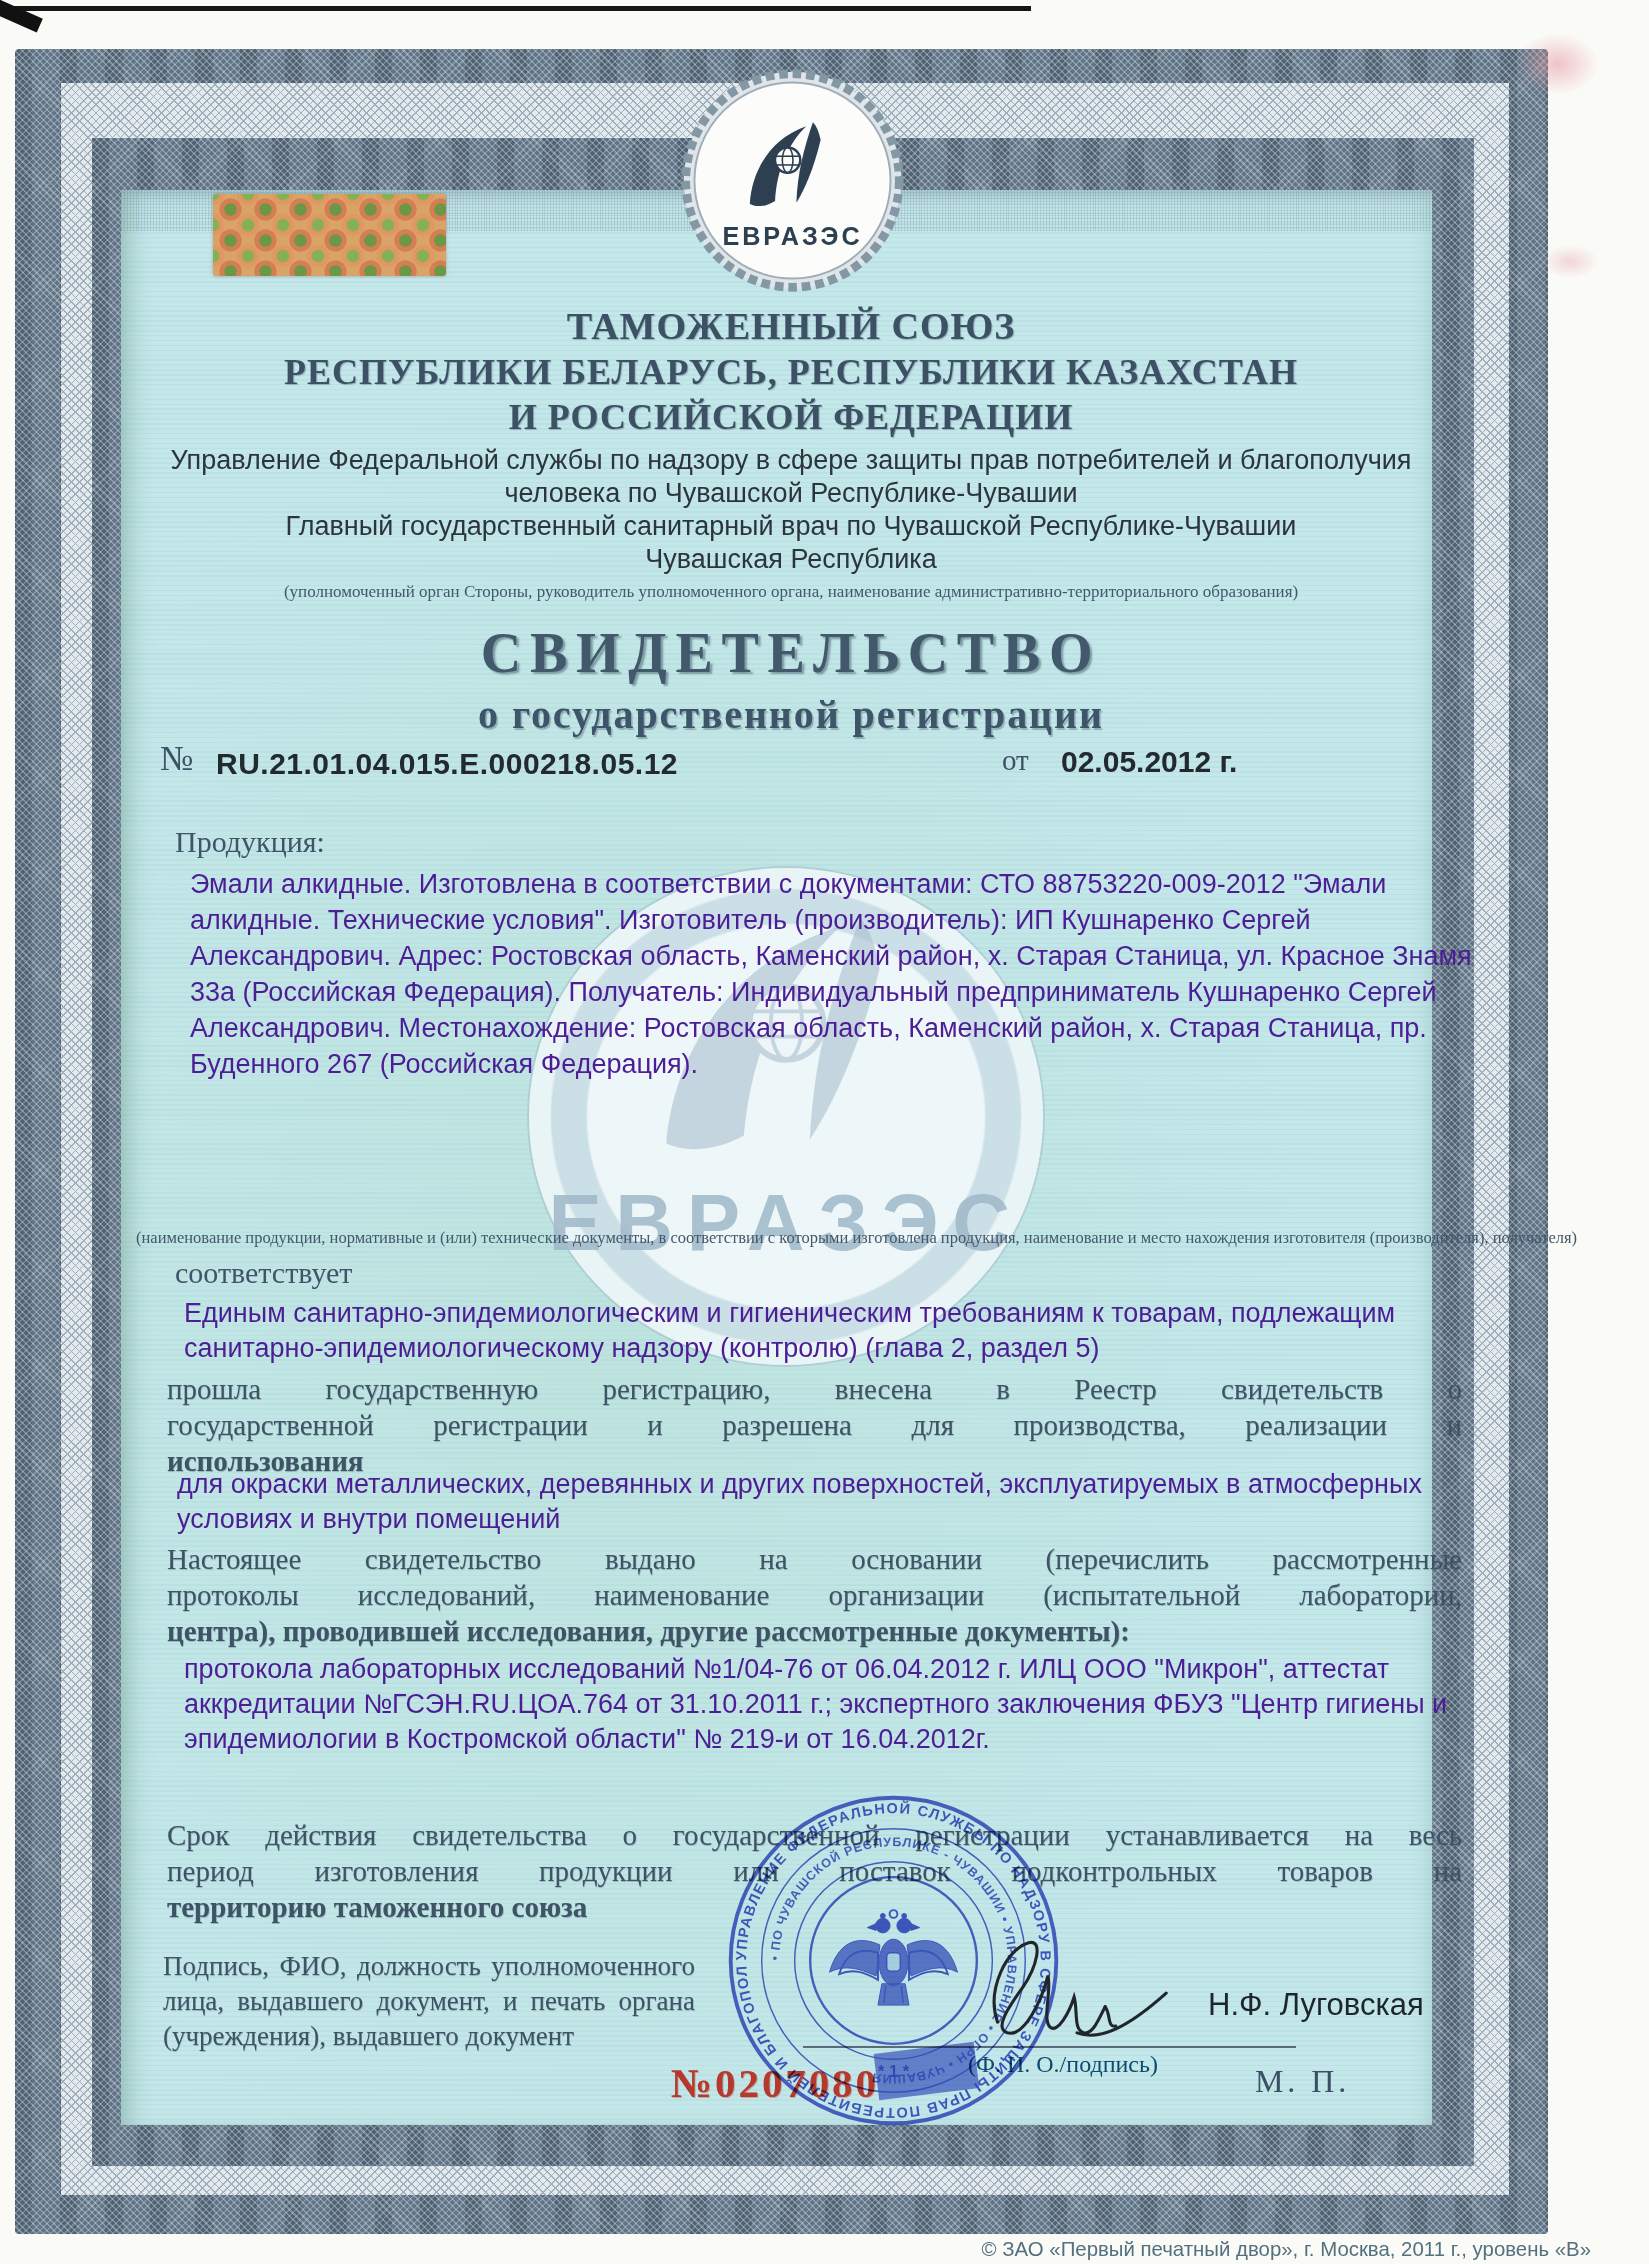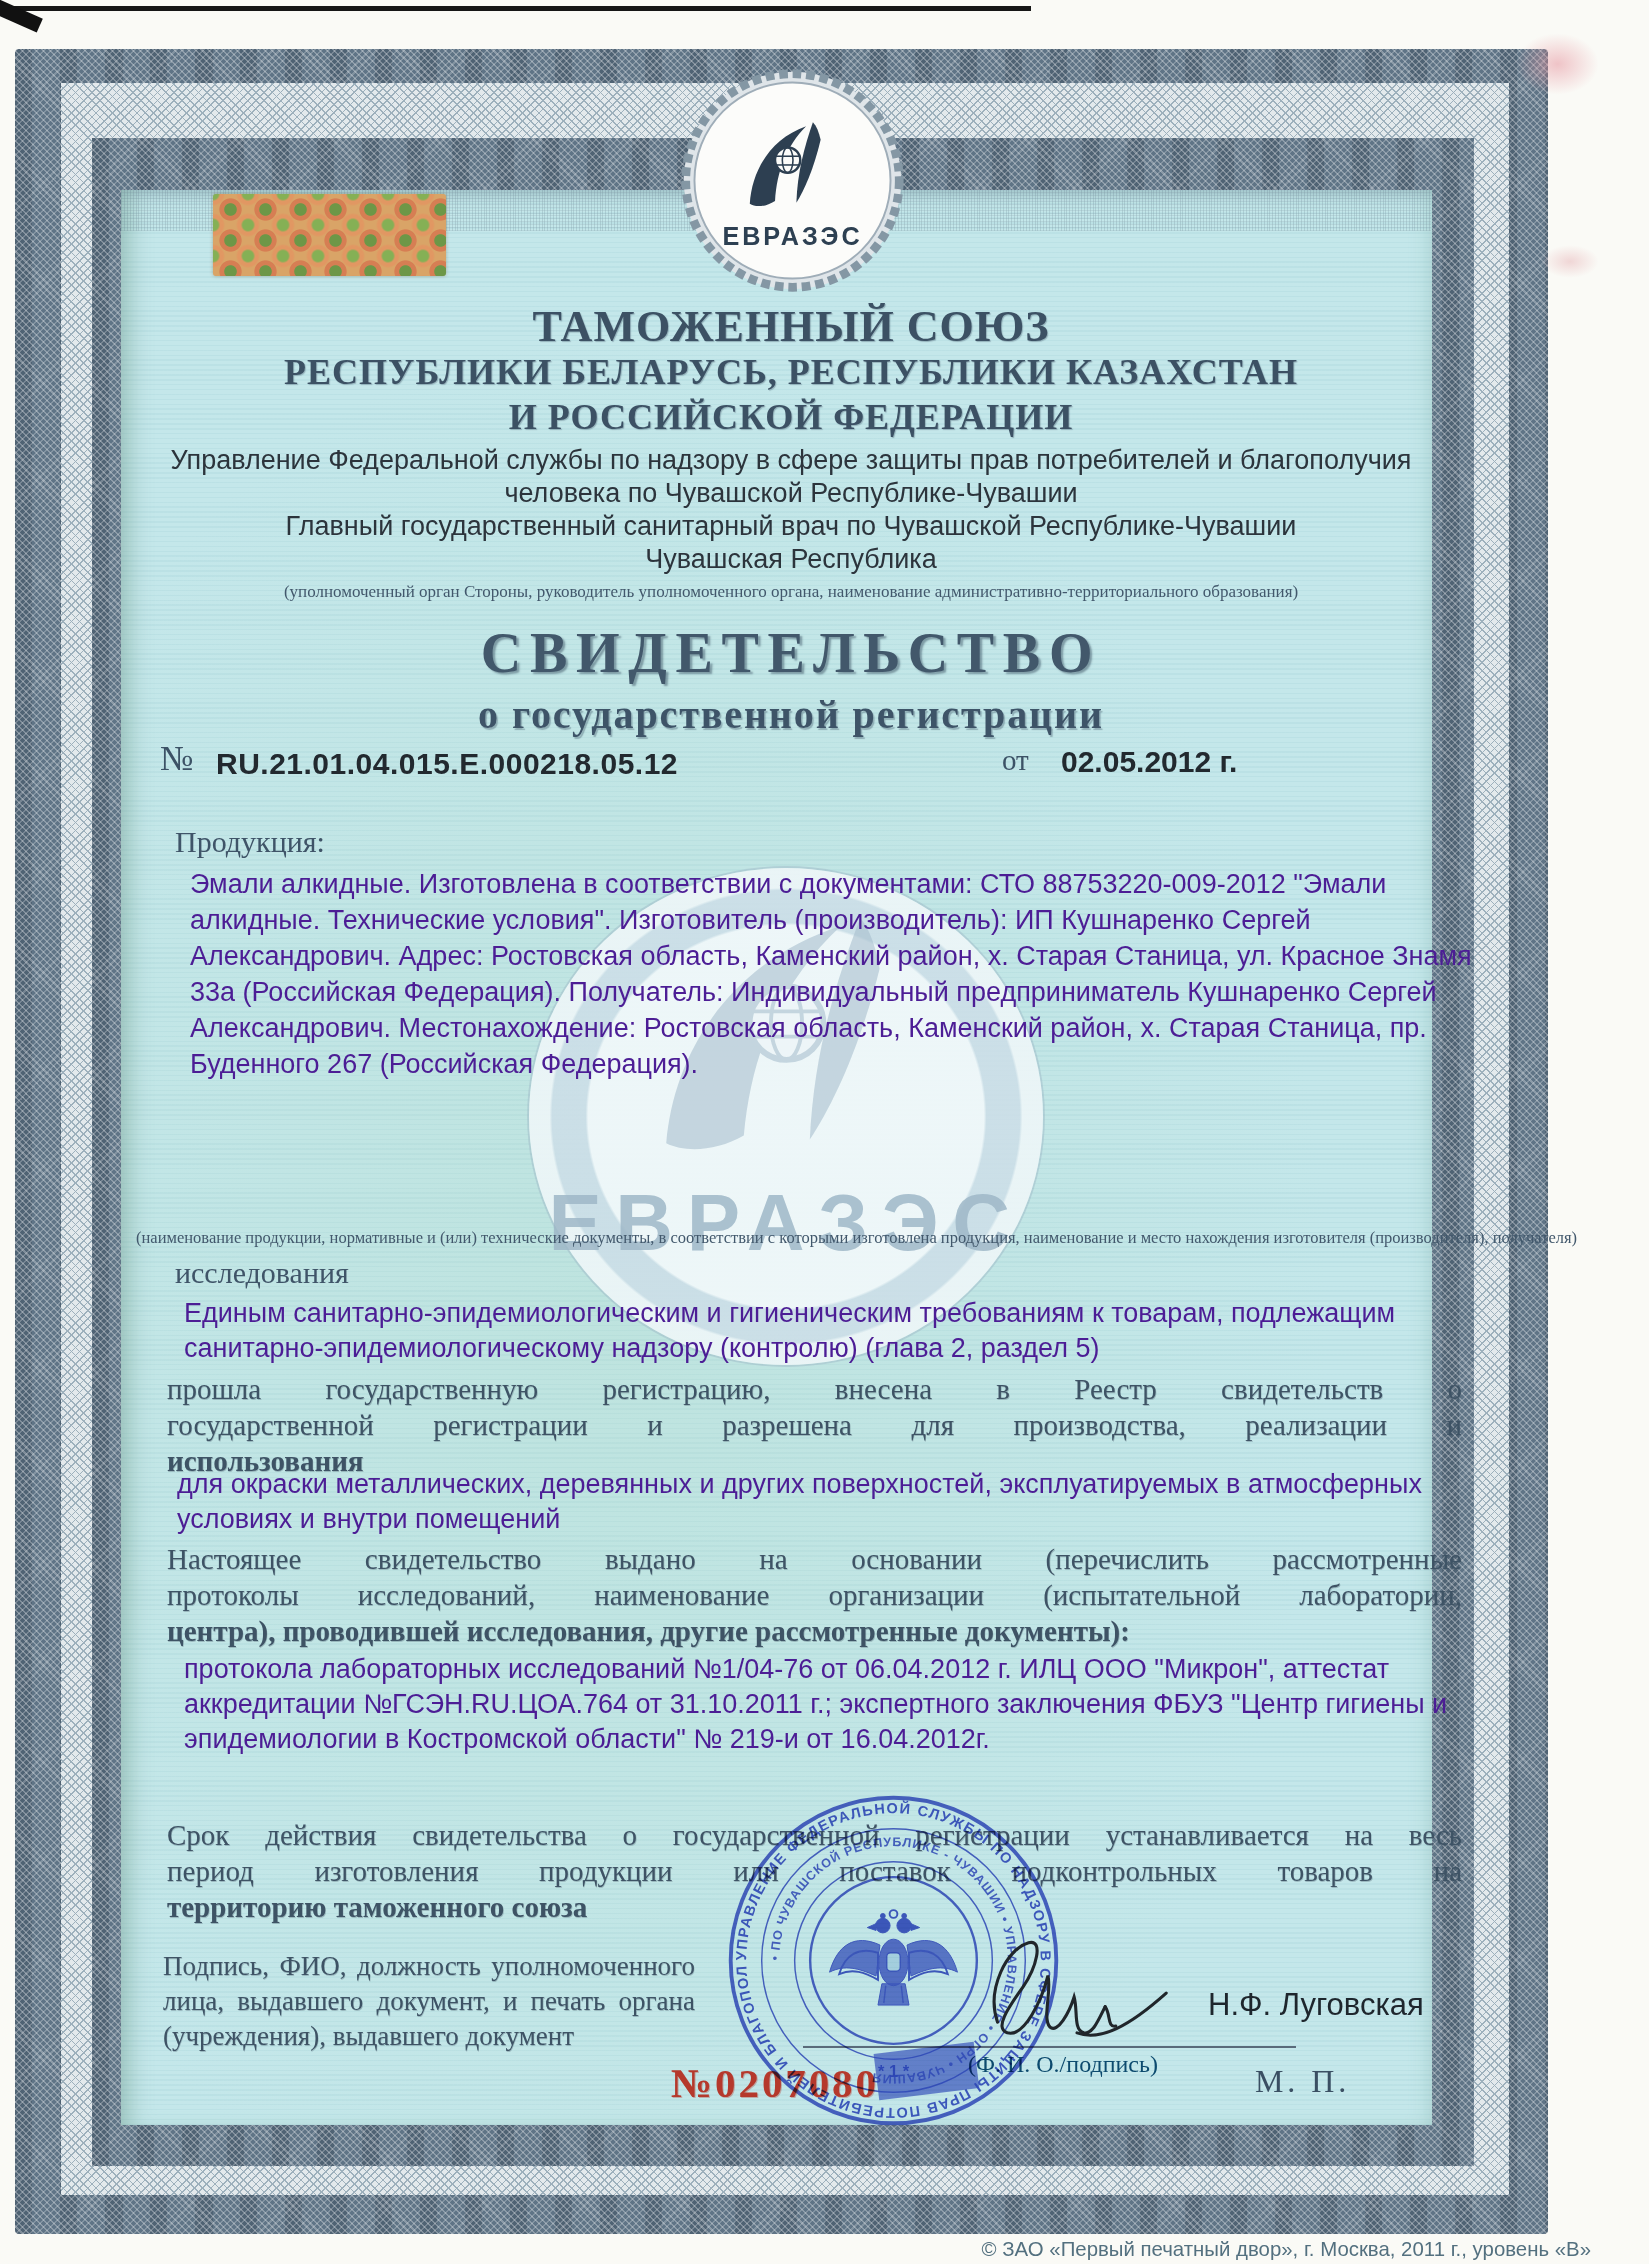--- a/index.html
+++ b/index.html
@@ -54,21 +54,21 @@
       radial-gradient(circle, rgba(226,150,98,.9) 0 10.7px, rgba(0,0,0,0) 11.6px);
     background-size:35px 31px,35px 31px,35px 31px,35px 31px;
     background-position:0 0,17.5px 15.5px,0 0,17.5px 15.5px;
     box-shadow:0 0 3.9px rgba(120,90,40,.4);}
   
   .medallion{position:absolute;left:677px;top:62px;width:231px;height:237px;}
   
   .ctr{position:absolute;left:131px;width:1320px;text-align:center;}
   .union{top:303px;color:#3c5164;font-weight:bold;letter-spacing:1px;
          text-shadow:1px 1px 1px rgba(60,80,100,.35);}
-  .union .u1{font-size:44px;line-height:47px;}
+  .union .u1{font-size:38px;line-height:47px;}
   .union .u2,.union .u3{font-size:36px;line-height:45px;}
   .authority{top:444px;font-family:"Liberation Sans",sans-serif;font-size:27px;
              line-height:33px;color:#2c343c;}
   .auth-cap{top:582px;font-size:17px;color:#42586c;}
   .title-main{top:621px;font-size:56px;font-weight:bold;letter-spacing:8.7px;color:#42586b;
               text-shadow:2.4px 2.4px 1.9px rgba(70,92,110,.55);}
   .title-sub{top:691px;font-size:40px;font-weight:bold;letter-spacing:1.9px;color:#3e5468;
              text-shadow:1.5px 1.5px 1px rgba(70,92,110,.4);}
   
   .numrow{position:absolute;left:160px;top:739px;width:1281px;height:58px;color:#3c5266;}
@@ -181,21 +181,21 @@
     <span class="nosign">№</span>
     <span class="regnum">RU.21.01.04.015.E.000218.05.12</span>
     <span class="ot">от</span>
     <span class="date">02.05.2012 г.</span>
   </div>
 
   <div class="slabel" style="left:175px;top:825px;">Продукция:</div>
   <div class="para sans" style="left:190px;top:866px;width:1291px;">Эмали алкидные. Изготовлена в соответствии с документами: СТО 88753220-009-2012 "Эмали алкидные. Технические условия". Изготовитель (производитель): ИП Кушнаренко Сергей Александрович. Адрес: Ростовская область, Каменский район, х. Старая Станица, ул. Красное Знамя 33а (Российская Федерация).  Получатель: Индивидуальный предприниматель Кушнаренко Сергей Александрович. Местонахождение: Ростовская область, Каменский район, х. Старая Станица, пр. Буденного 267 (Российская Федерация).</div>
   <div class="fineprint">(наименование продукции, нормативные и (или) технические документы, в соответствии с которыми изготовлена продукция, наименование и место нахождения изготовителя (производителя), получателя)</div>
 
-  <div class="slabel" style="left:175px;top:1256px;">исследования</div>
+  <div class="slabel" style="left:175px;top:1256px;">соответствует</div>
   <div class="para sans" style="left:184px;top:1296px;width:1291px;line-height:35px;">Единым санитарно-эпидемиологическим и гигиеническим требованиям к товарам, подлежащим санитарно-эпидемиологическому надзору (контролю) (глава 2, раздел 5)</div>
 
   <div class="jblock" style="left:167px;top:1363px;width:1295px;margin-top:8px;">
     <div class="jline">прошла государственную регистрацию, внесена в Реестр свидетельств о</div>
     <div class="jline">государственной регистрации и разрешена для производства, реализации и</div>
     <div class="jlast">использования</div>
   </div>
   <div class="para sans" style="left:177px;top:1467px;width:1291px;line-height:35px;">для окраски металлических, деревянных и других поверхностей, эксплуатируемых в атмосферных условиях и внутри помещений</div>
 
   <div class="jblock" style="left:167px;top:1541px;width:1295px;">

